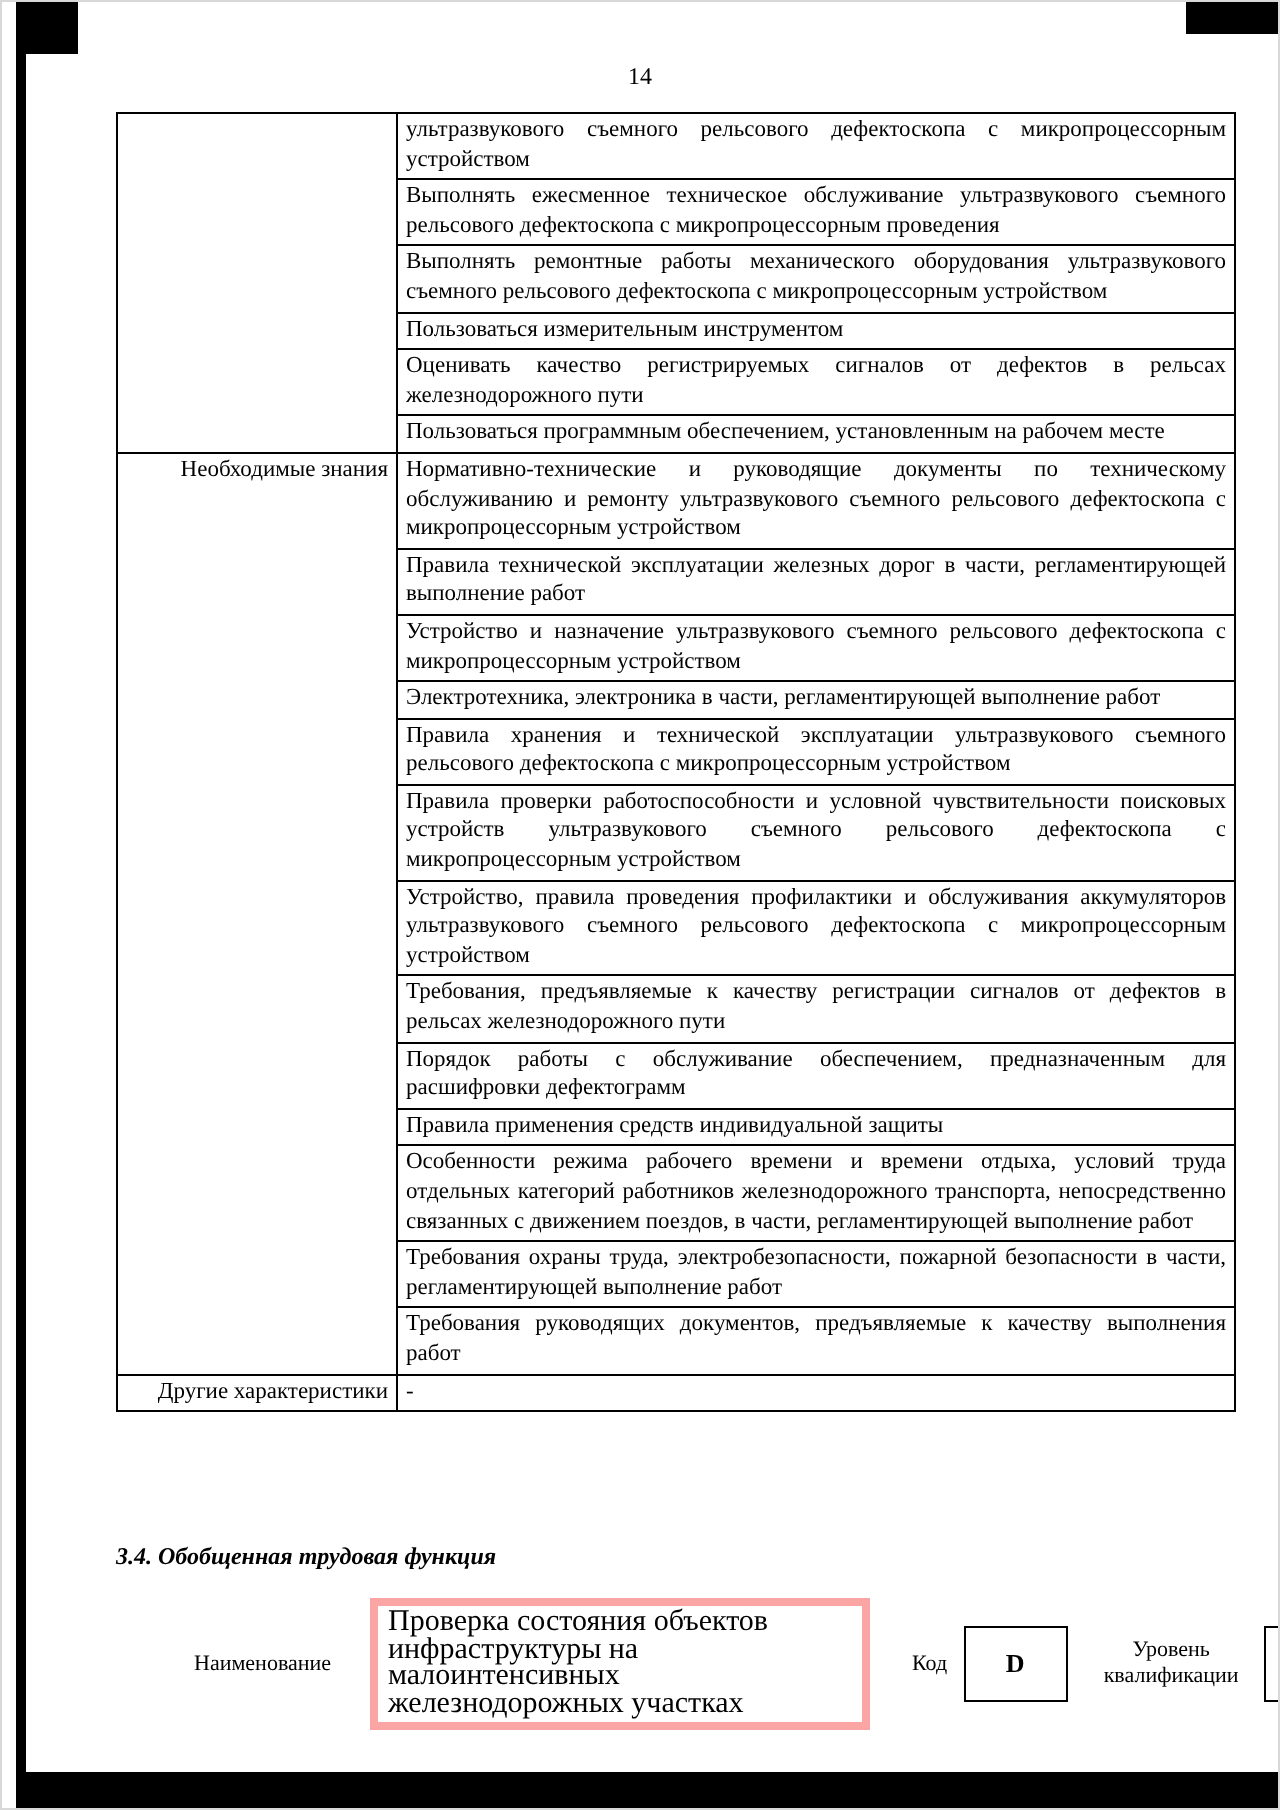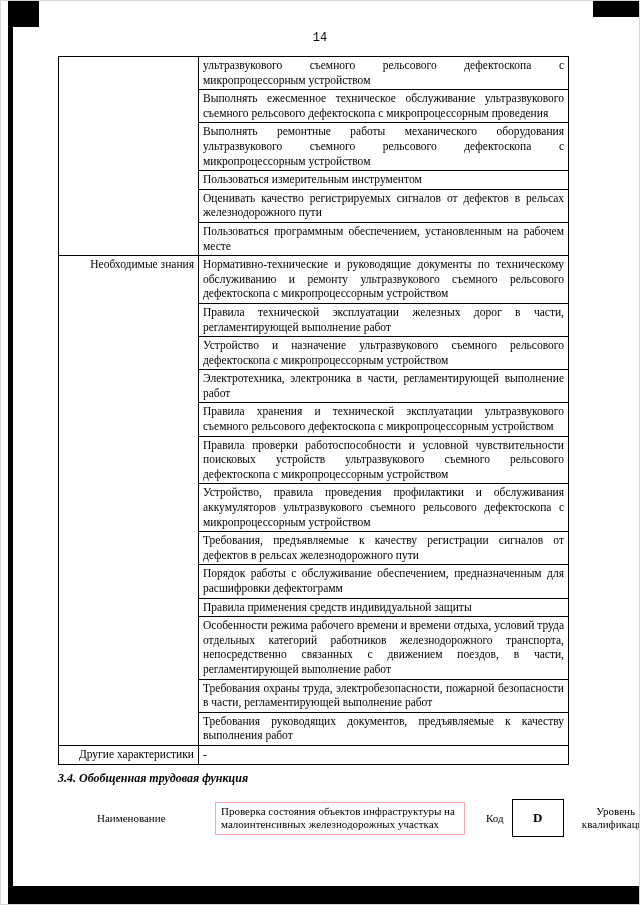--- a/index.html
+++ b/index.html
@@ -15,25 +15,25 @@
     border: 1px solid #d8d8d8;
   }
   
   .scan-strip-left  { position: absolute; left: 7px;  top: 0; width: 5px;  height: 100%; background: #000; }
   .scan-corner-tl   { position: absolute; left: 7px;  top: 0; width: 31px; height: 26px; background: #000; }
   .scan-corner-tr   { position: absolute; right: 0;   top: 0; width: 46px; height: 16px; background: #000; }
   .scan-bar-bottom  { position: absolute; left: 7px;  right: 0; bottom: 0; height: 18px; background: #000; }
 
   .page-number {
     position: absolute; top: 30px; left: 0; width: 100%;
-    text-align: center; font-size: 12px; font-family: Liberation Mono, monospace;
+    text-align: center; font-size: 12px;
   }
 
   .doc-table {
-    position: absolute; left: 57px; top: 55px; width: 511px;
+    position: absolute; left: 57px; top: 55px; width: 560px;
     border-collapse: collapse; table-layout: fixed;
   }
   .doc-table td {
     border: 1px solid #000;
     font-size: 11.5px;
     line-height: 14.6px;
     padding: 1px 4px 2px 4px;
     vertical-align: top;
   }
   td.cell-label { width: 140px; text-align: right; }
@@ -45,23 +45,23 @@
   }
 
   .gtf-form {
     position: absolute; left: 57px; top: 798px; width: 558px;
     display: flex; align-items: center;
   }
   .form-label { font-size: 11px; line-height: 13px; }
   .form-label-name { width: 88px; flex: 0 0 auto; margin-left: 39px; }
   .form-box-name {
     flex: 0 0 auto; width: 250px;
-    border: 1px solid #fca5a5;
+    border: 4px solid #fca5a5;
     padding: 2px 5px;
-    font-size: 11px; line-height: 13.5px; margin-left: 30px;
+    font-size: 15px; line-height: 13.5px;
   }
   .form-label-code { flex: 0 0 auto; margin-left: 21px; }
   .form-box-code, .form-box-level {
     flex: 0 0 auto;
     border: 1px solid #000;
     height: 38px;
     display: flex; align-items: center; justify-content: center;
     font-size: 13px; font-weight: bold;
   }
   .form-box-code  { width: 52px; margin-left: 8px; }

